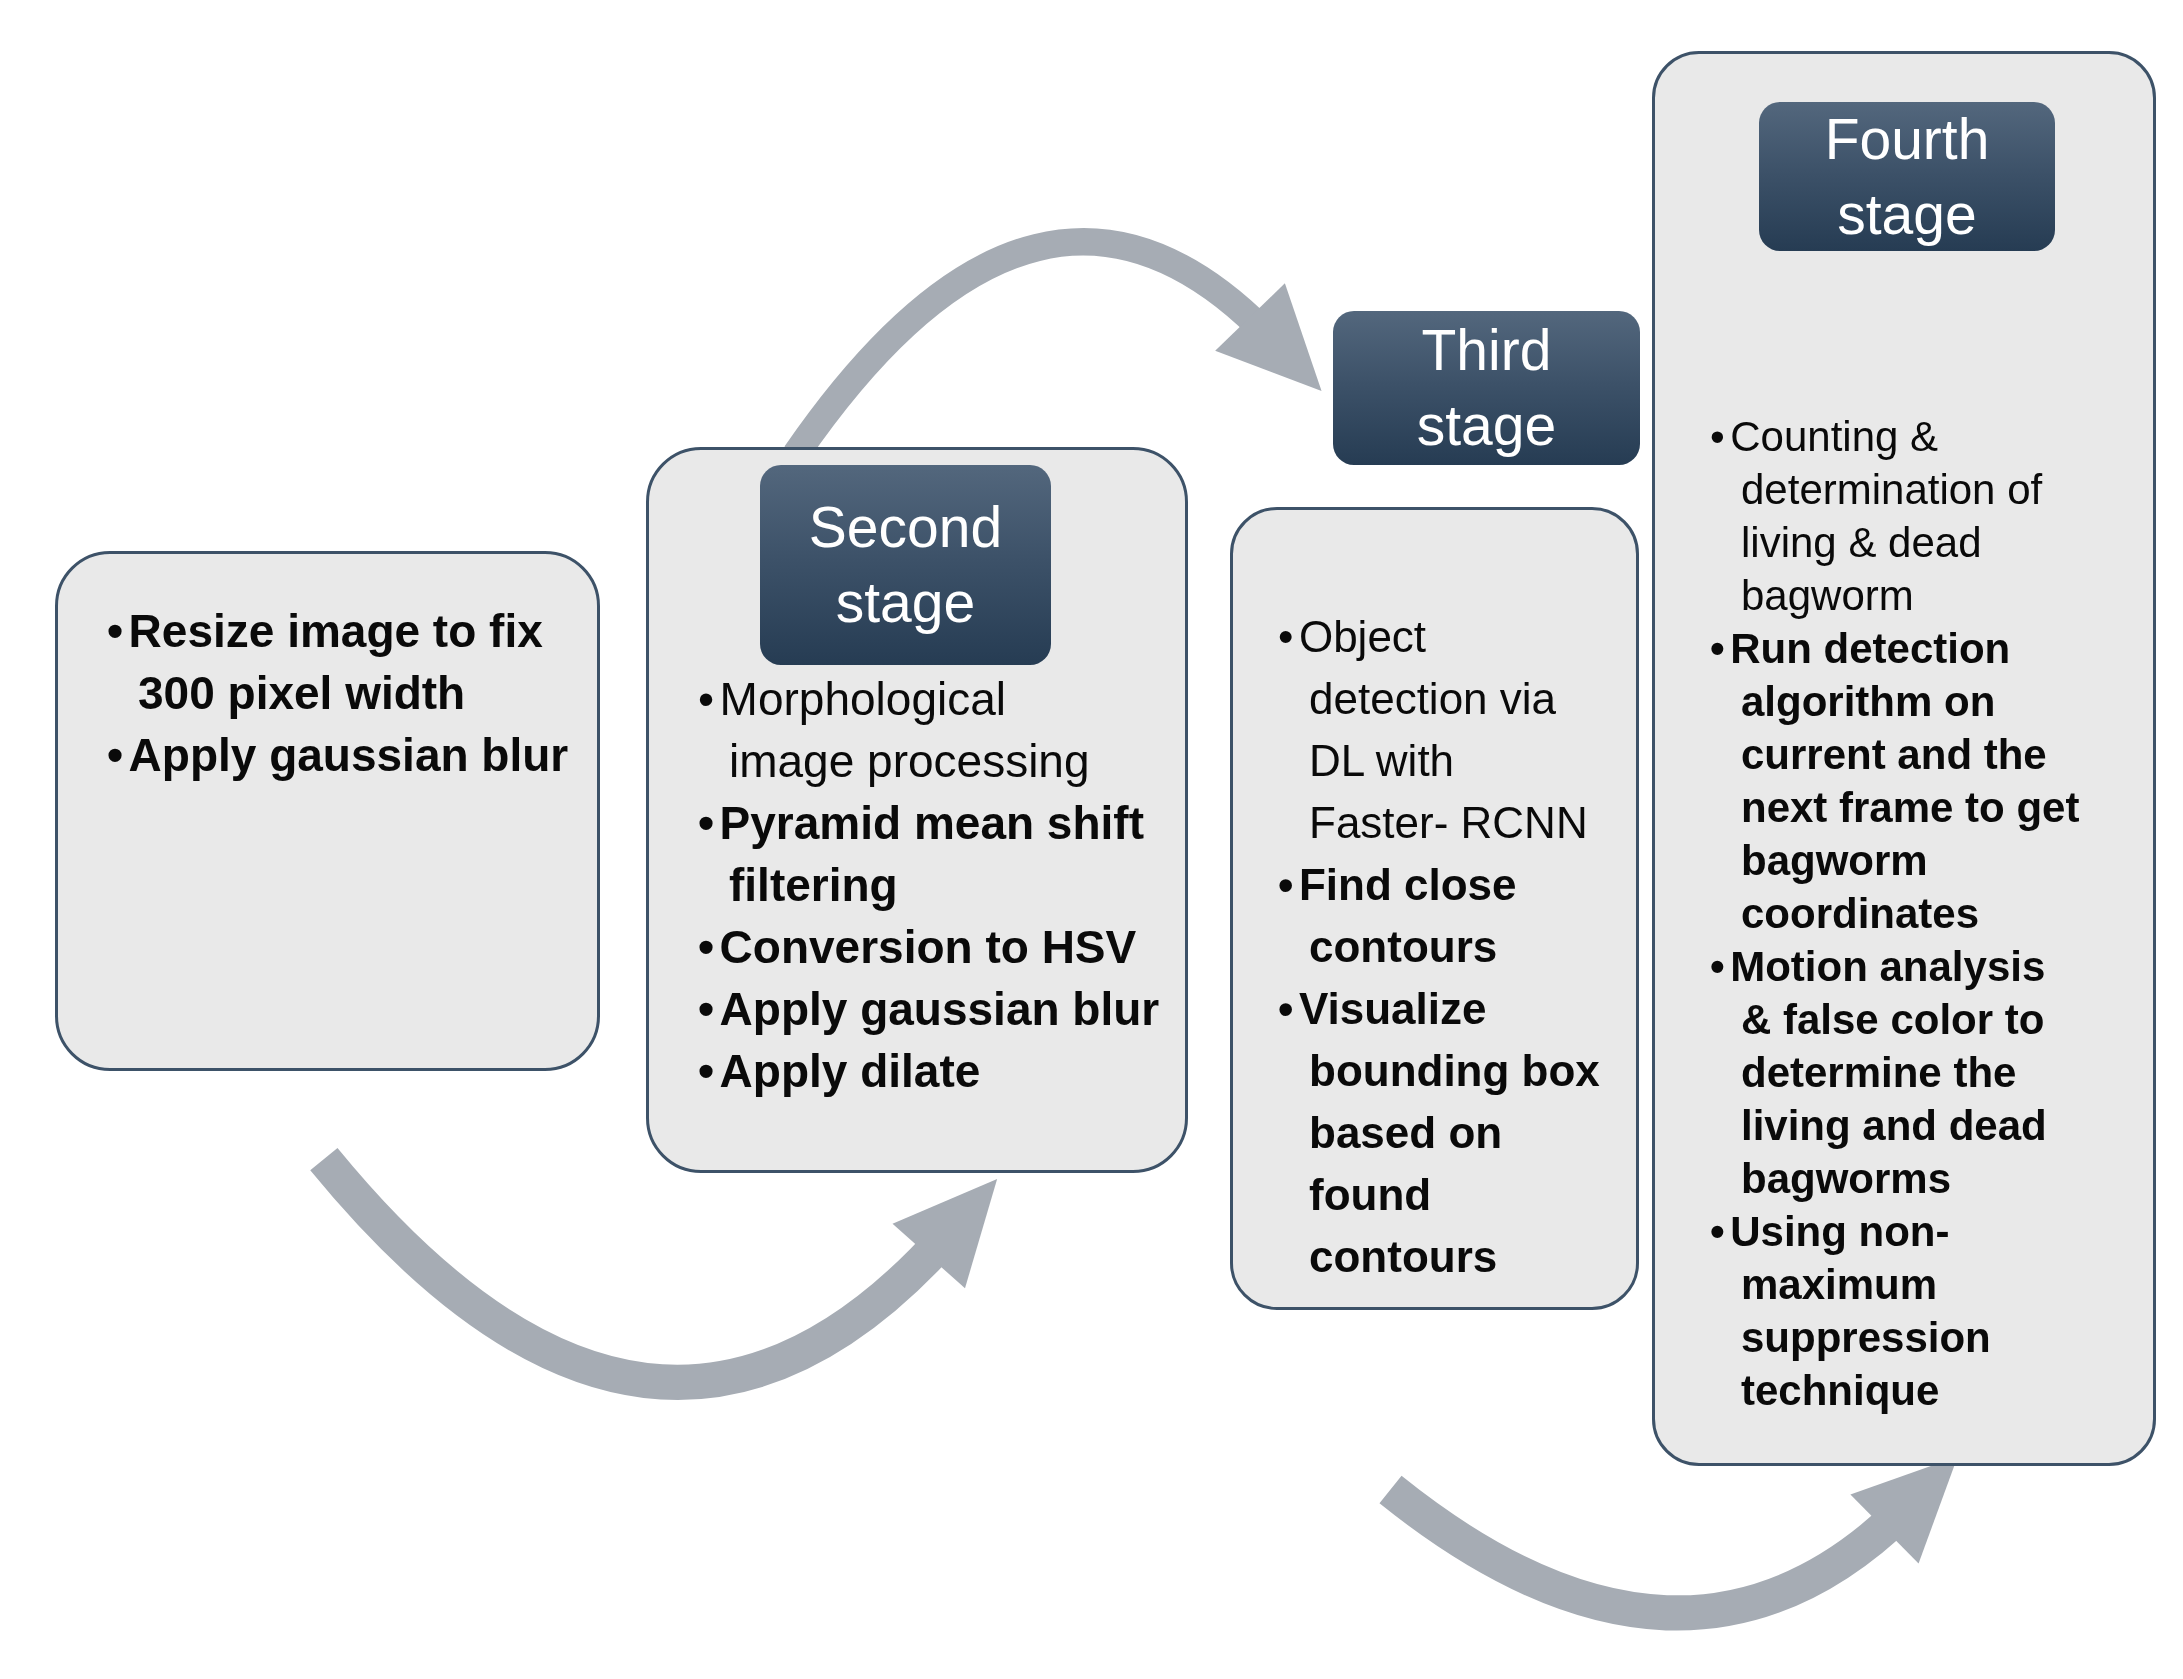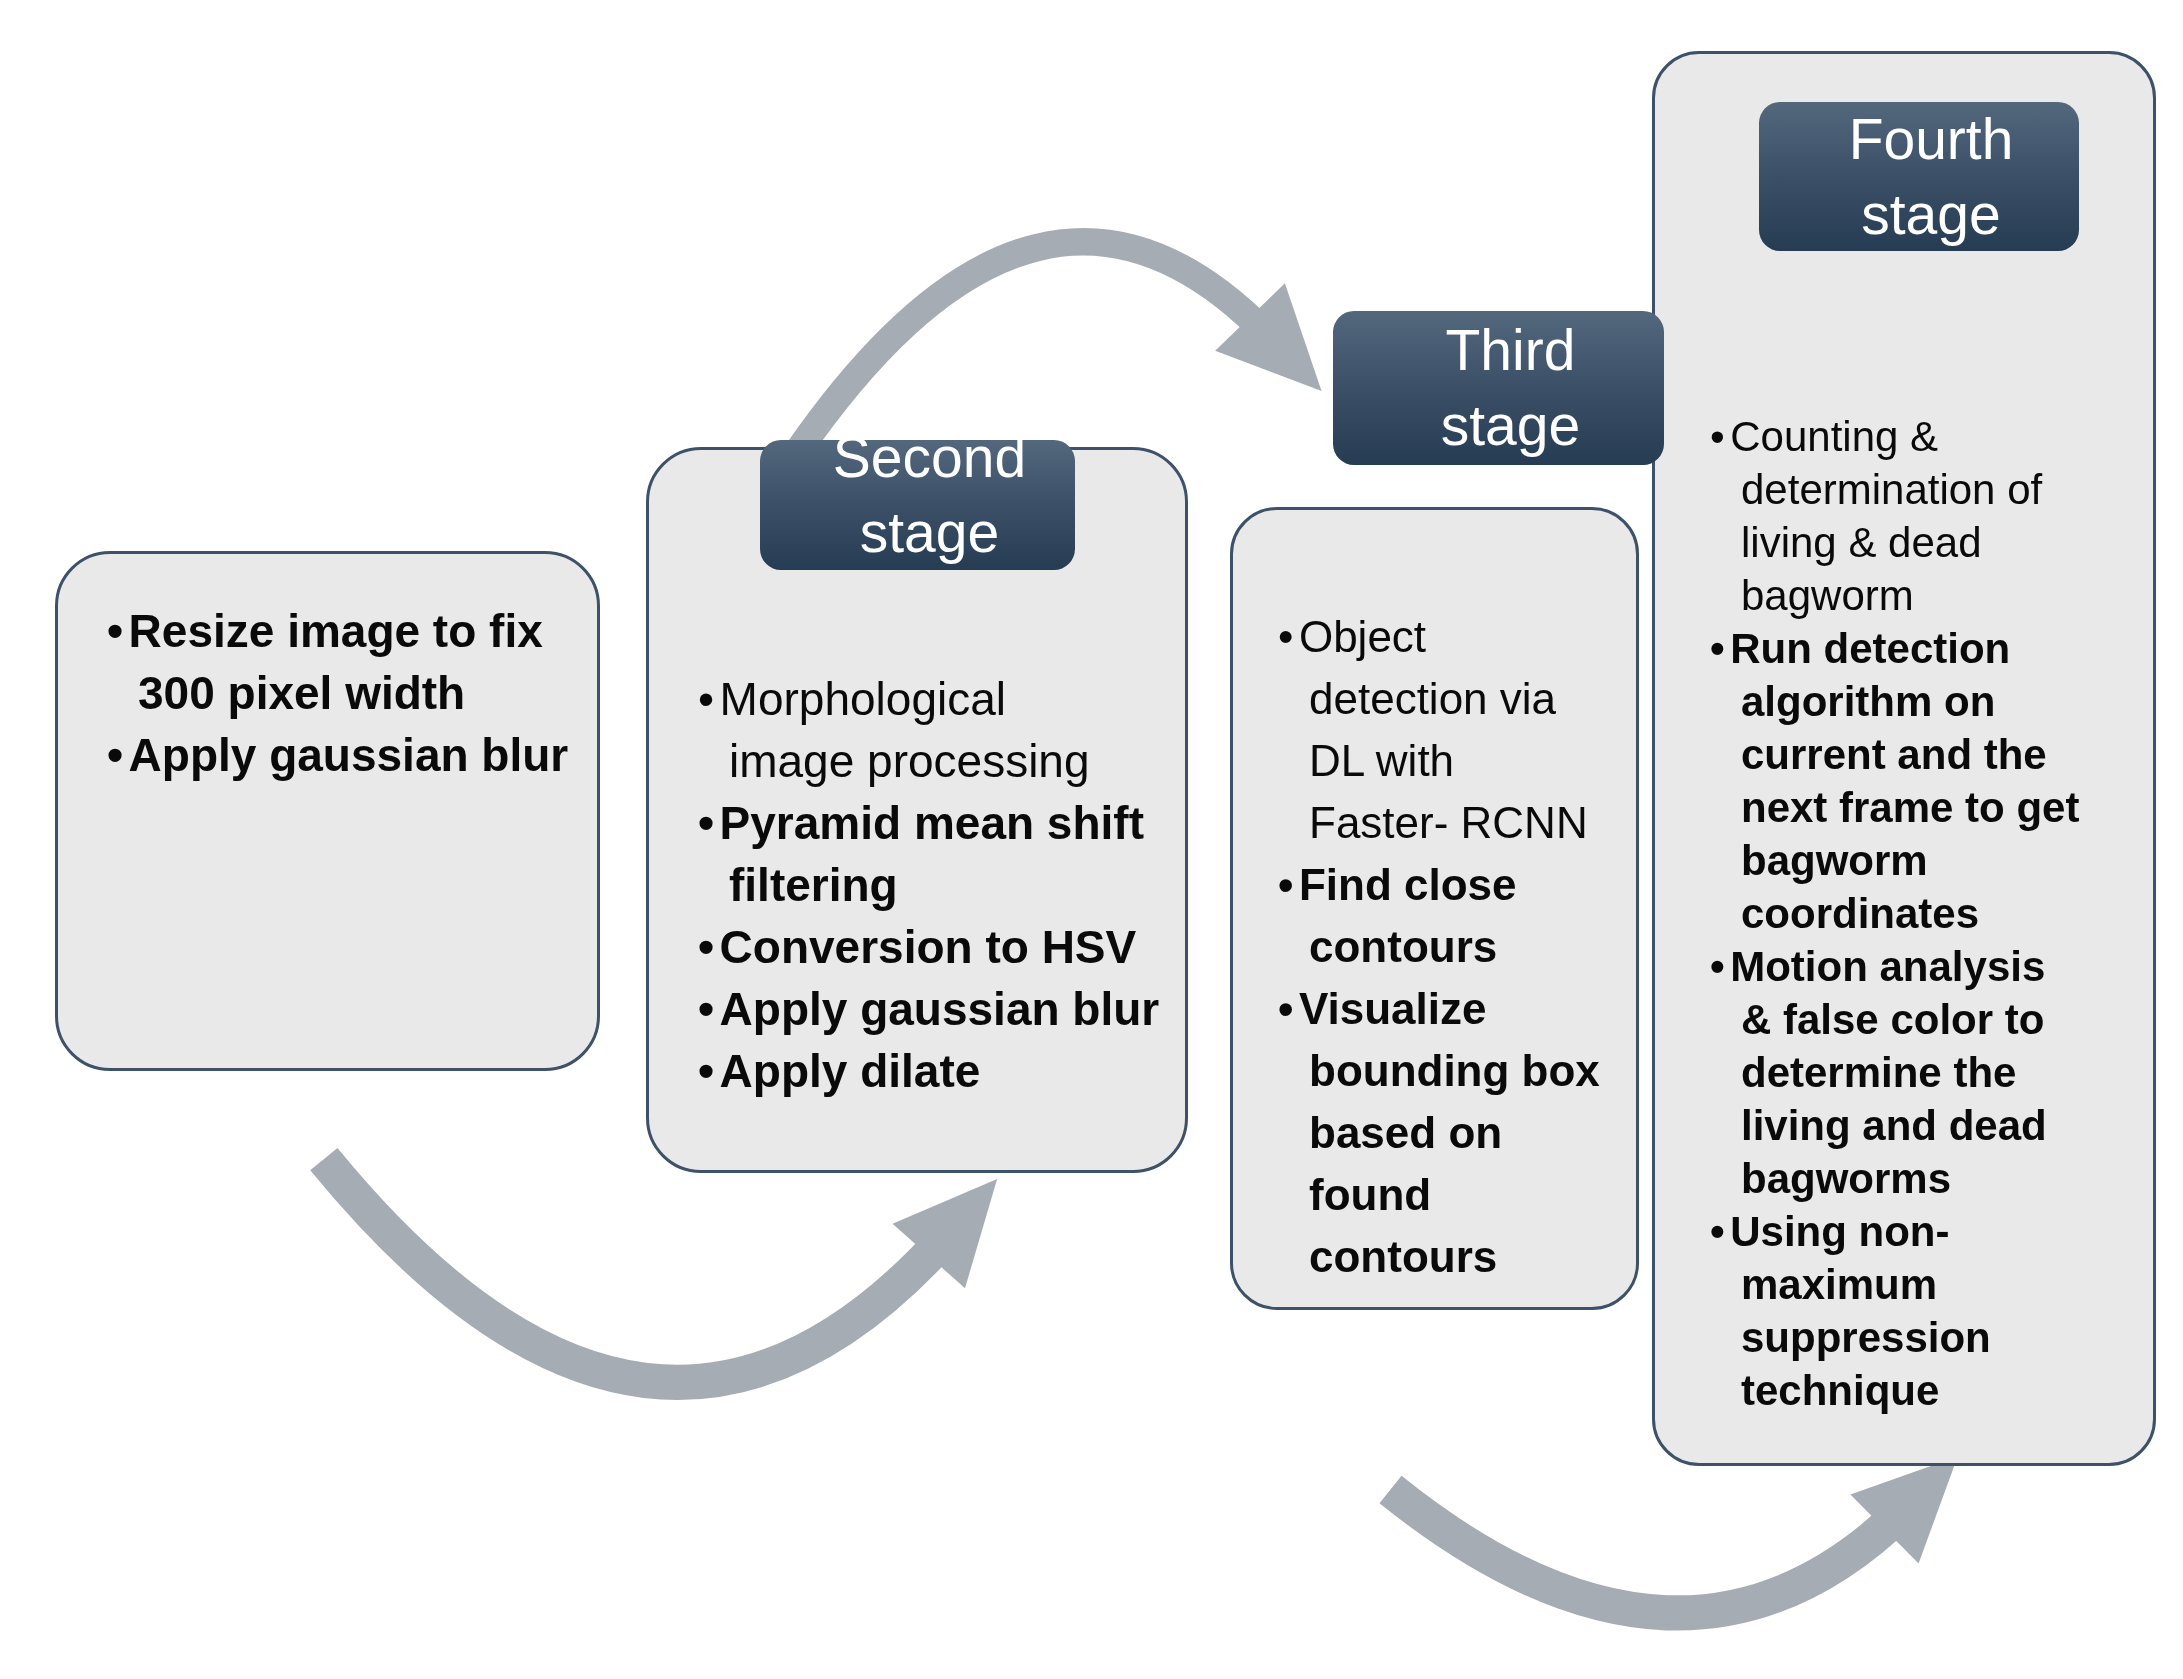--- a/index.html
+++ b/index.html
@@ -32,21 +32,21 @@
     box-sizing:border-box;
   }
   .stage-header{
     position:absolute;z-index:2;
     background:linear-gradient(180deg,var(--header-grad-top) 0%,var(--header-grad-mid) 48%,var(--header-grad-bottom) 100%);
     border-radius:21px;
     color:var(--header-text);
     display:flex;align-items:center;justify-content:center;
     text-align:center;
     white-space:pre-line;
-    font-size:57px;line-height:75px;font-weight:400;padding-left:24px;
+    font-size:57px;line-height:75px;font-weight:400;
   }
   .bullets{
     position:absolute;z-index:2;
     display:flex;flex-direction:column;
     color:var(--body-text);
   }
   .bullet{
     white-space:pre-line;
     padding-left:31px;
     text-indent:-31px;
@@ -79,21 +79,21 @@
   </svg>
 
   <div class="stage-box" style="left:55px;top:551px;width:545px;height:520px;"></div>
   <div class="bullets t-a" style="left:107px;top:600px;width:479px;">
     <div class="bullet">Resize image to fix
 300 pixel width</div>
     <div class="bullet">Apply gaussian blur</div>
   </div>
 
   <div class="stage-box" style="left:646px;top:447px;width:542px;height:726px;"></div>
-  <div class="stage-header" style="left:760px;top:440px;width:291px;height:130px;align-items:flex-end;">
+  <div class="stage-header" style="left:760px;top:465px;width:291px;height:200px;">
     <span>Second
 stage</span>
   </div>
   <div class="bullets t-a" style="left:698px;top:668px;width:463px;">
     <div class="bullet bold">Morphological
 image processing</div>
     <div class="bullet">Pyramid mean shift
 filtering</div>
     <div class="bullet">Conversion to HSV</div>
     <div class="bullet">Apply gaussian blur</div>

